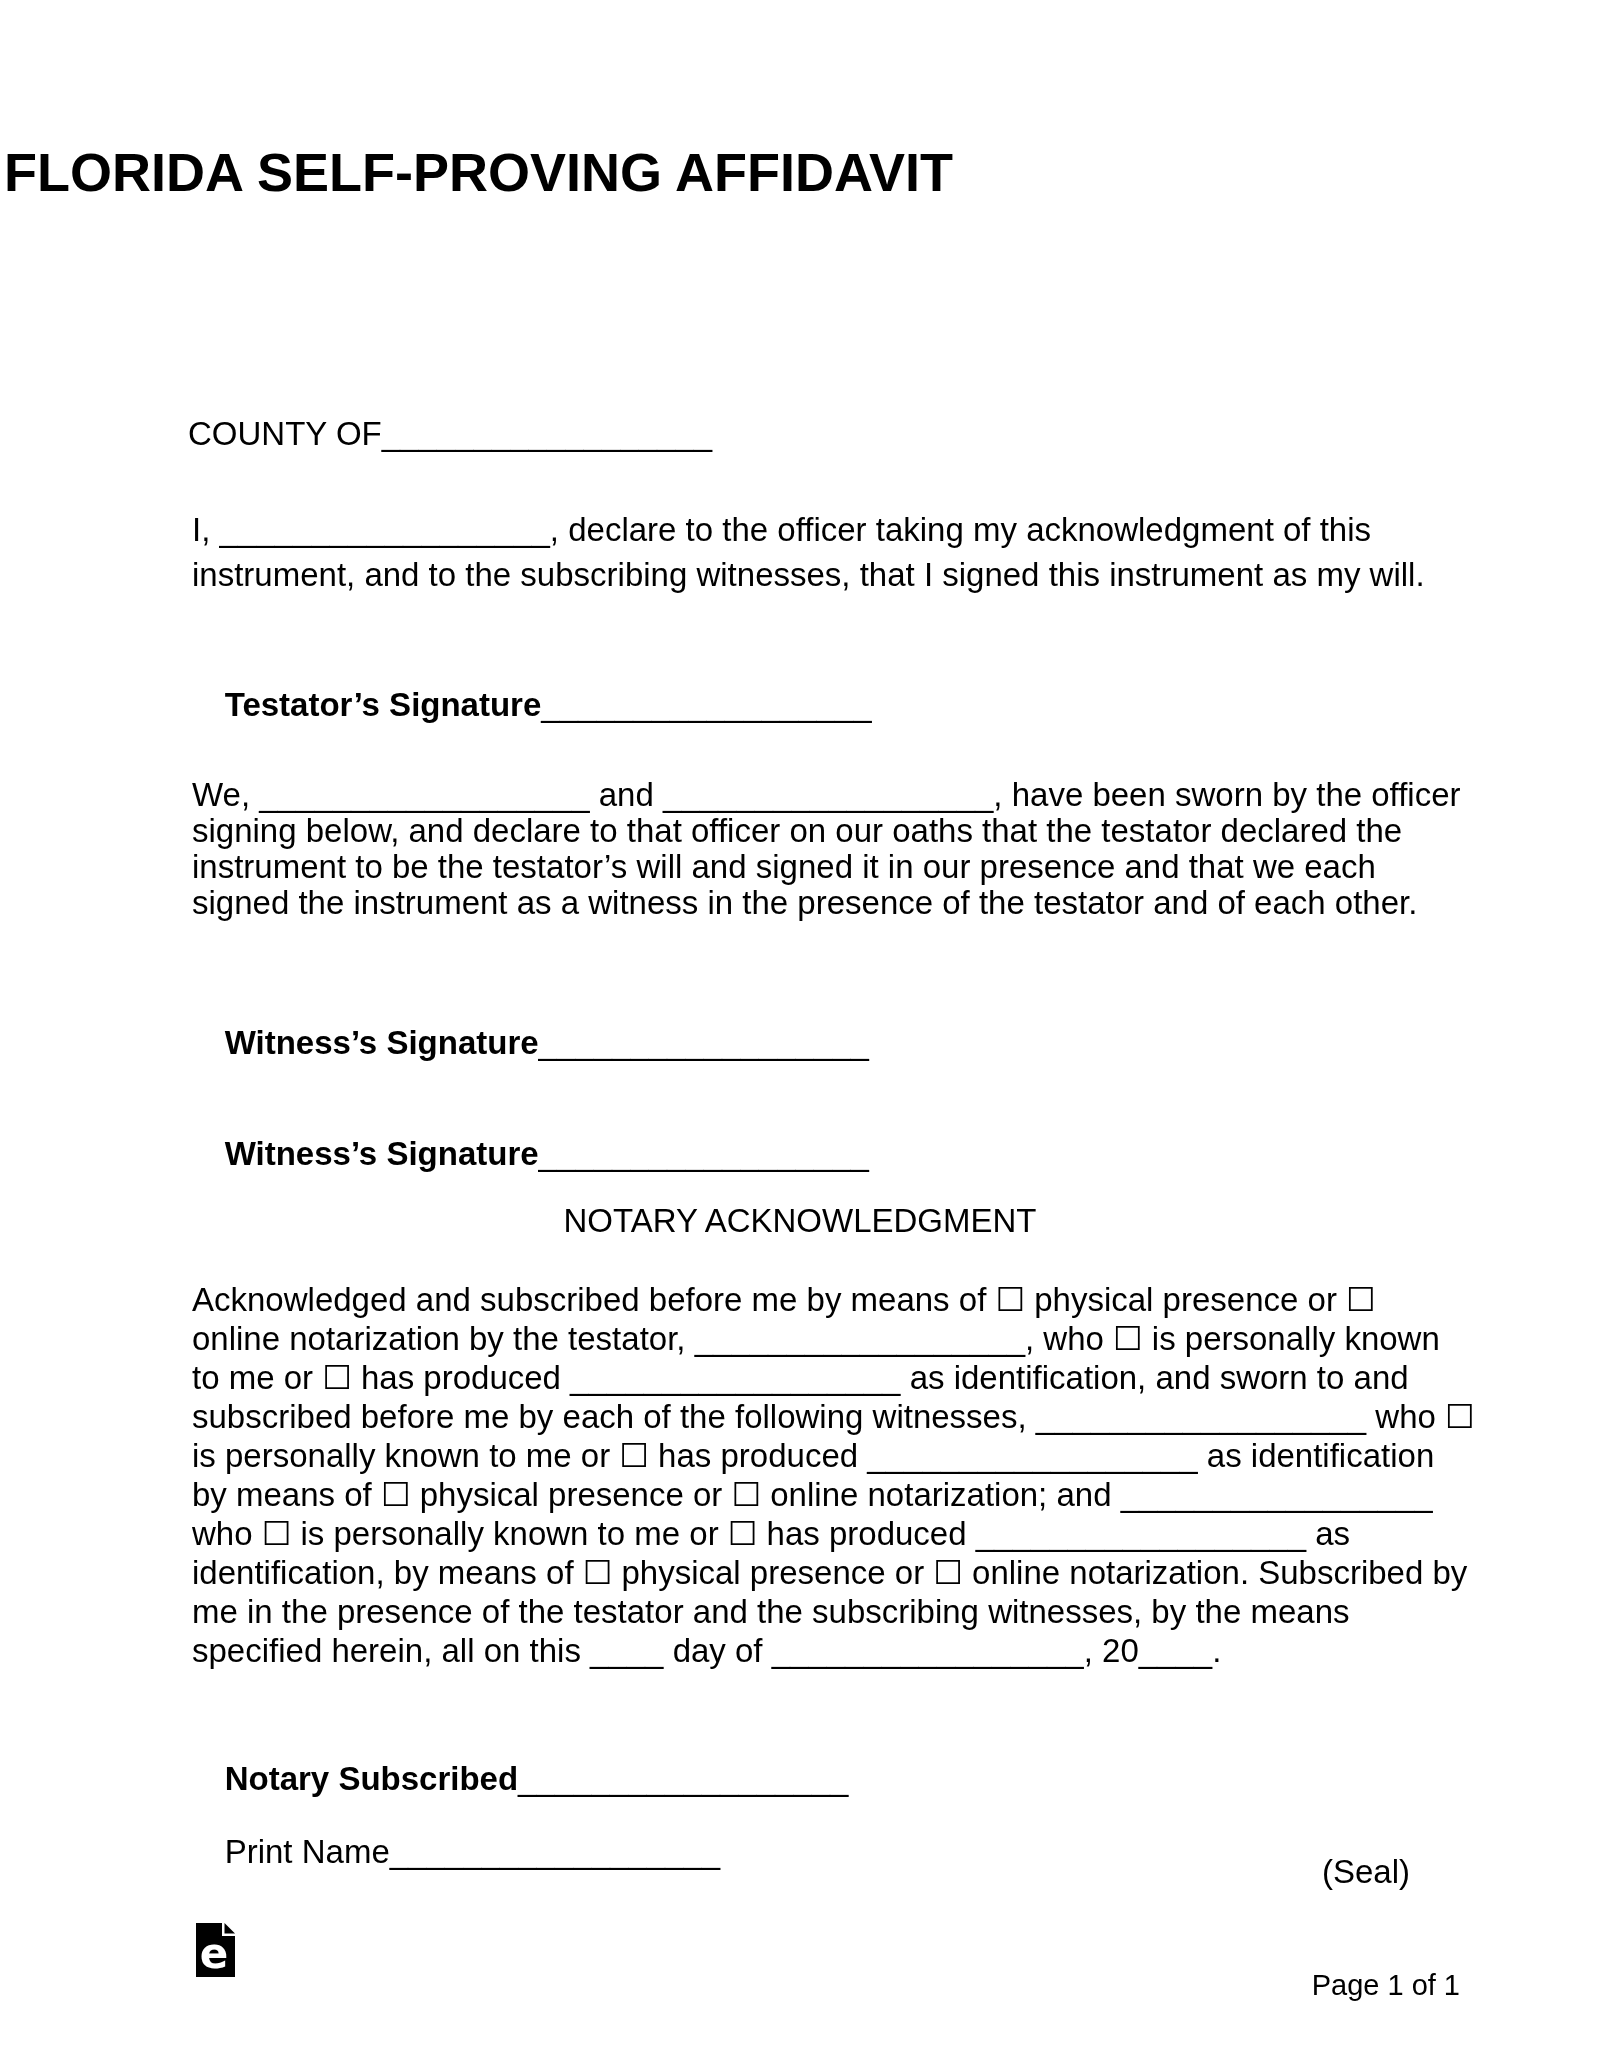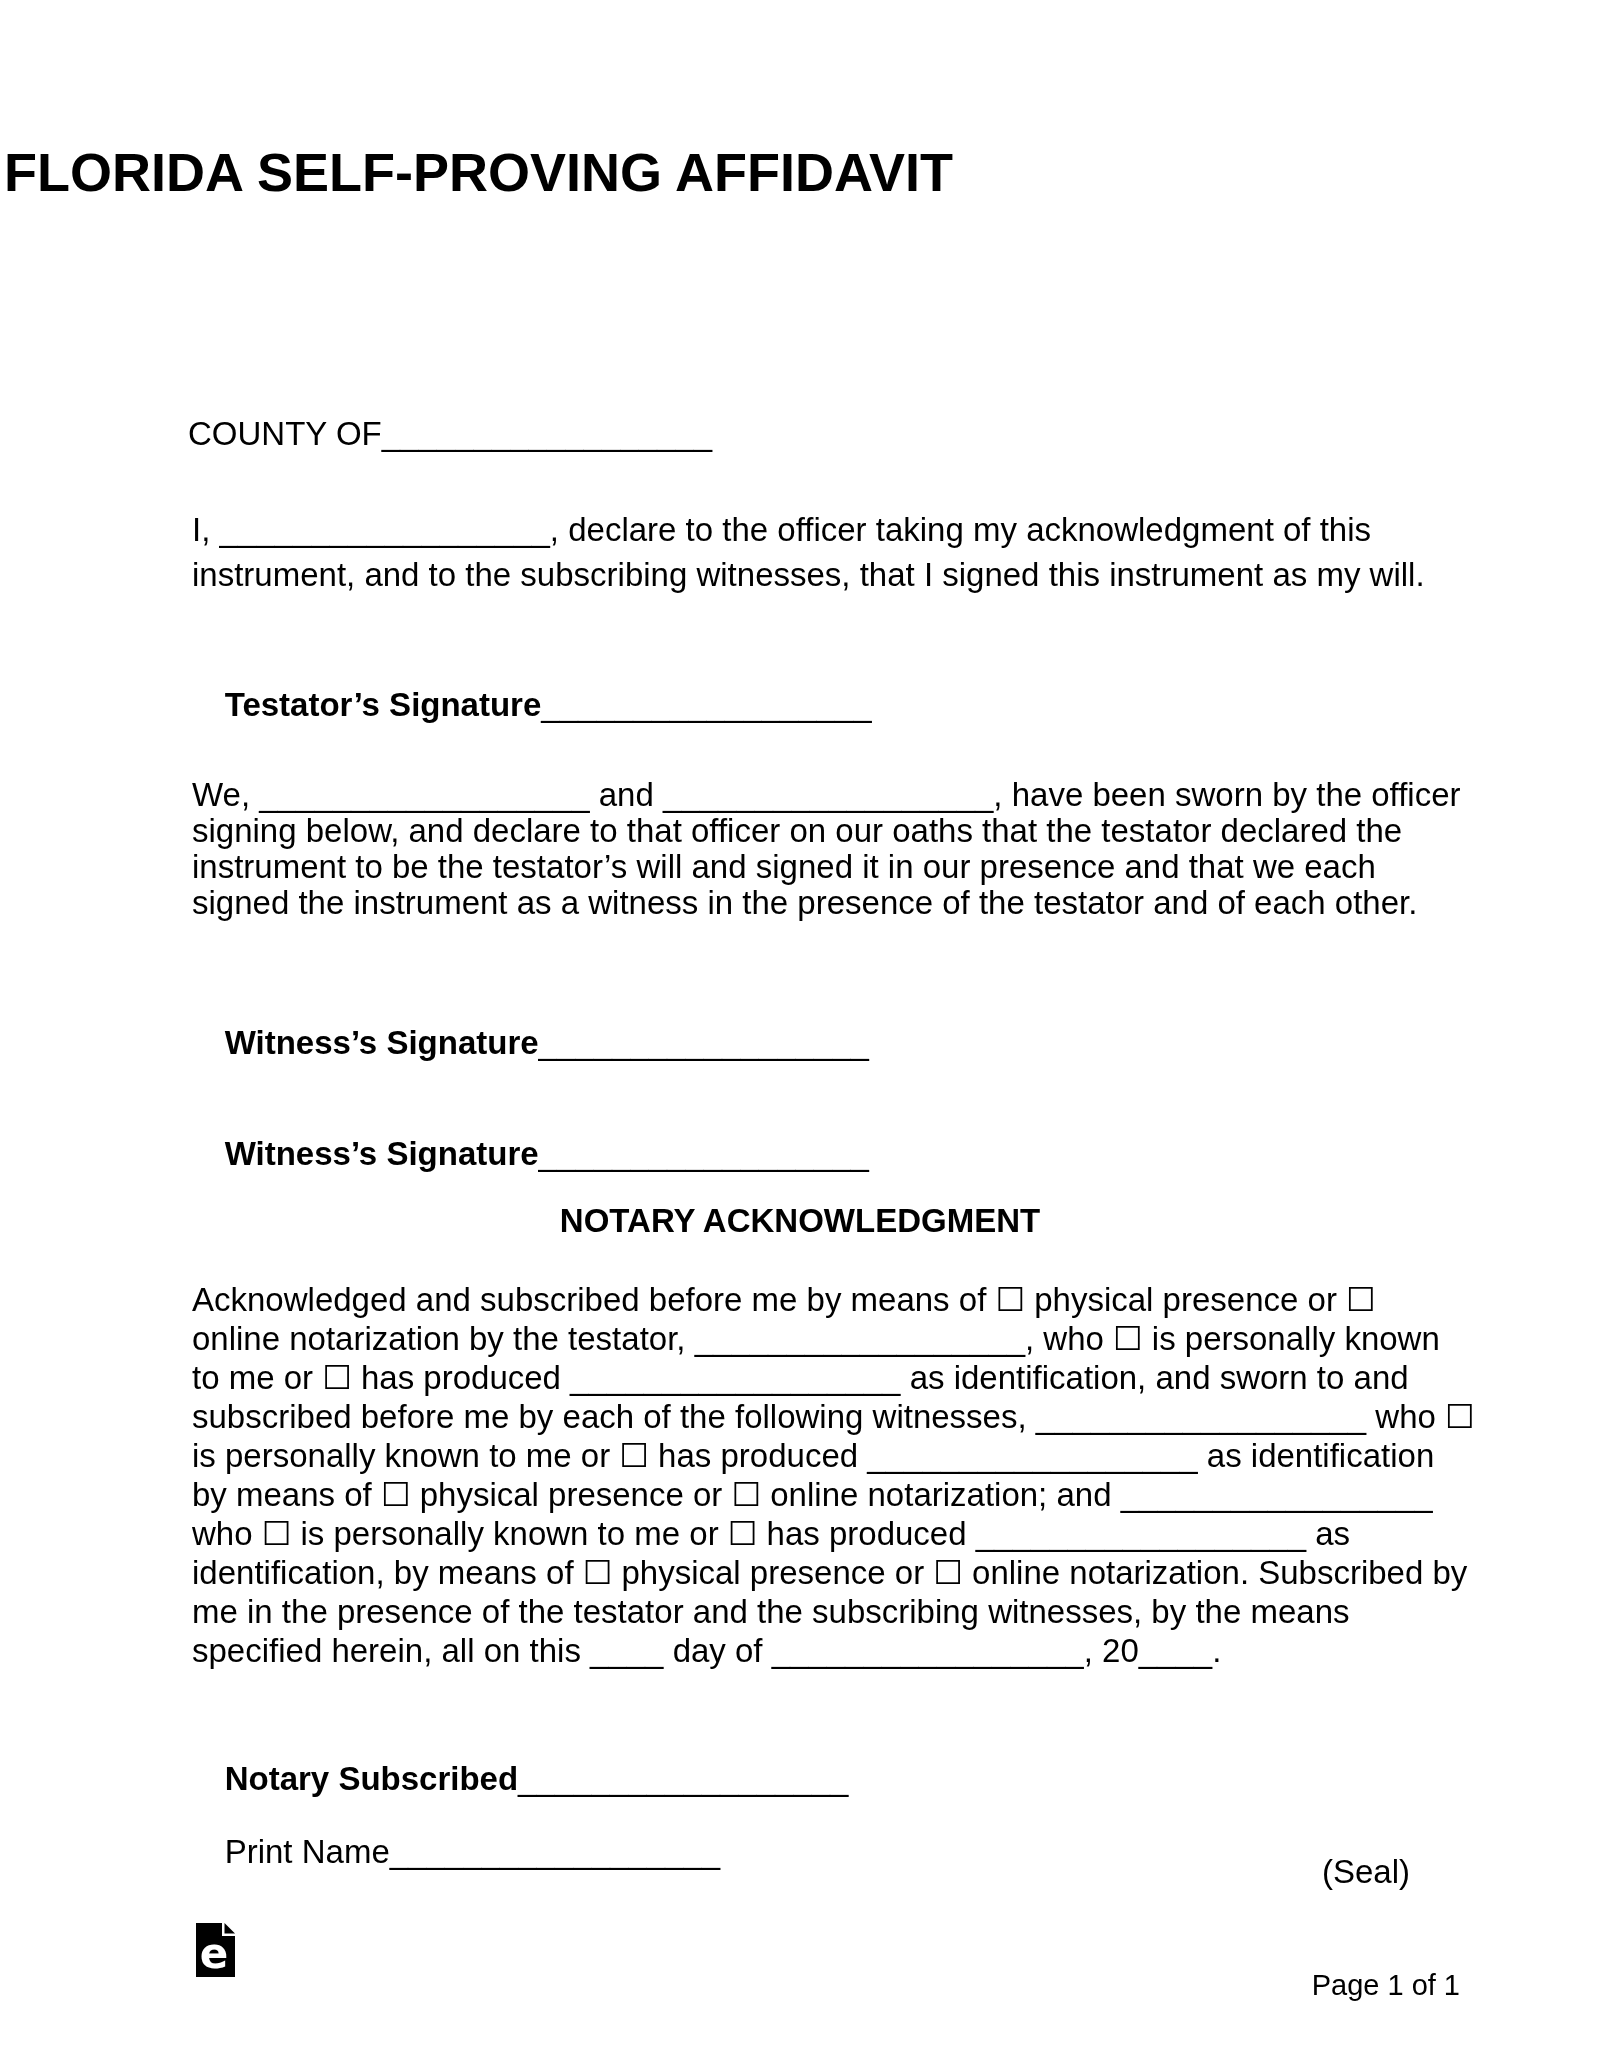--- a/index.html
+++ b/index.html
@@ -41,21 +41,21 @@
   }
   .para-testator { top: 507px; line-height: 45px; }
   .para-witness  { top: 777px; line-height: 36px; }
   .para-notary   { top: 1280px; line-height: 39px; }
   .heading-center {
     position: absolute;
     left: 0;
     width: 100%;
     text-align: center;
     font-size: 33px;
-    font-weight: bold;
+    font-weight: normal;
     line-height: 38px;
     white-space: pre;
   }
   .sigrow {
     position: absolute;
     left: 188px;
     font-size: 33px;
     line-height: 38px;
     white-space: pre;
   }

